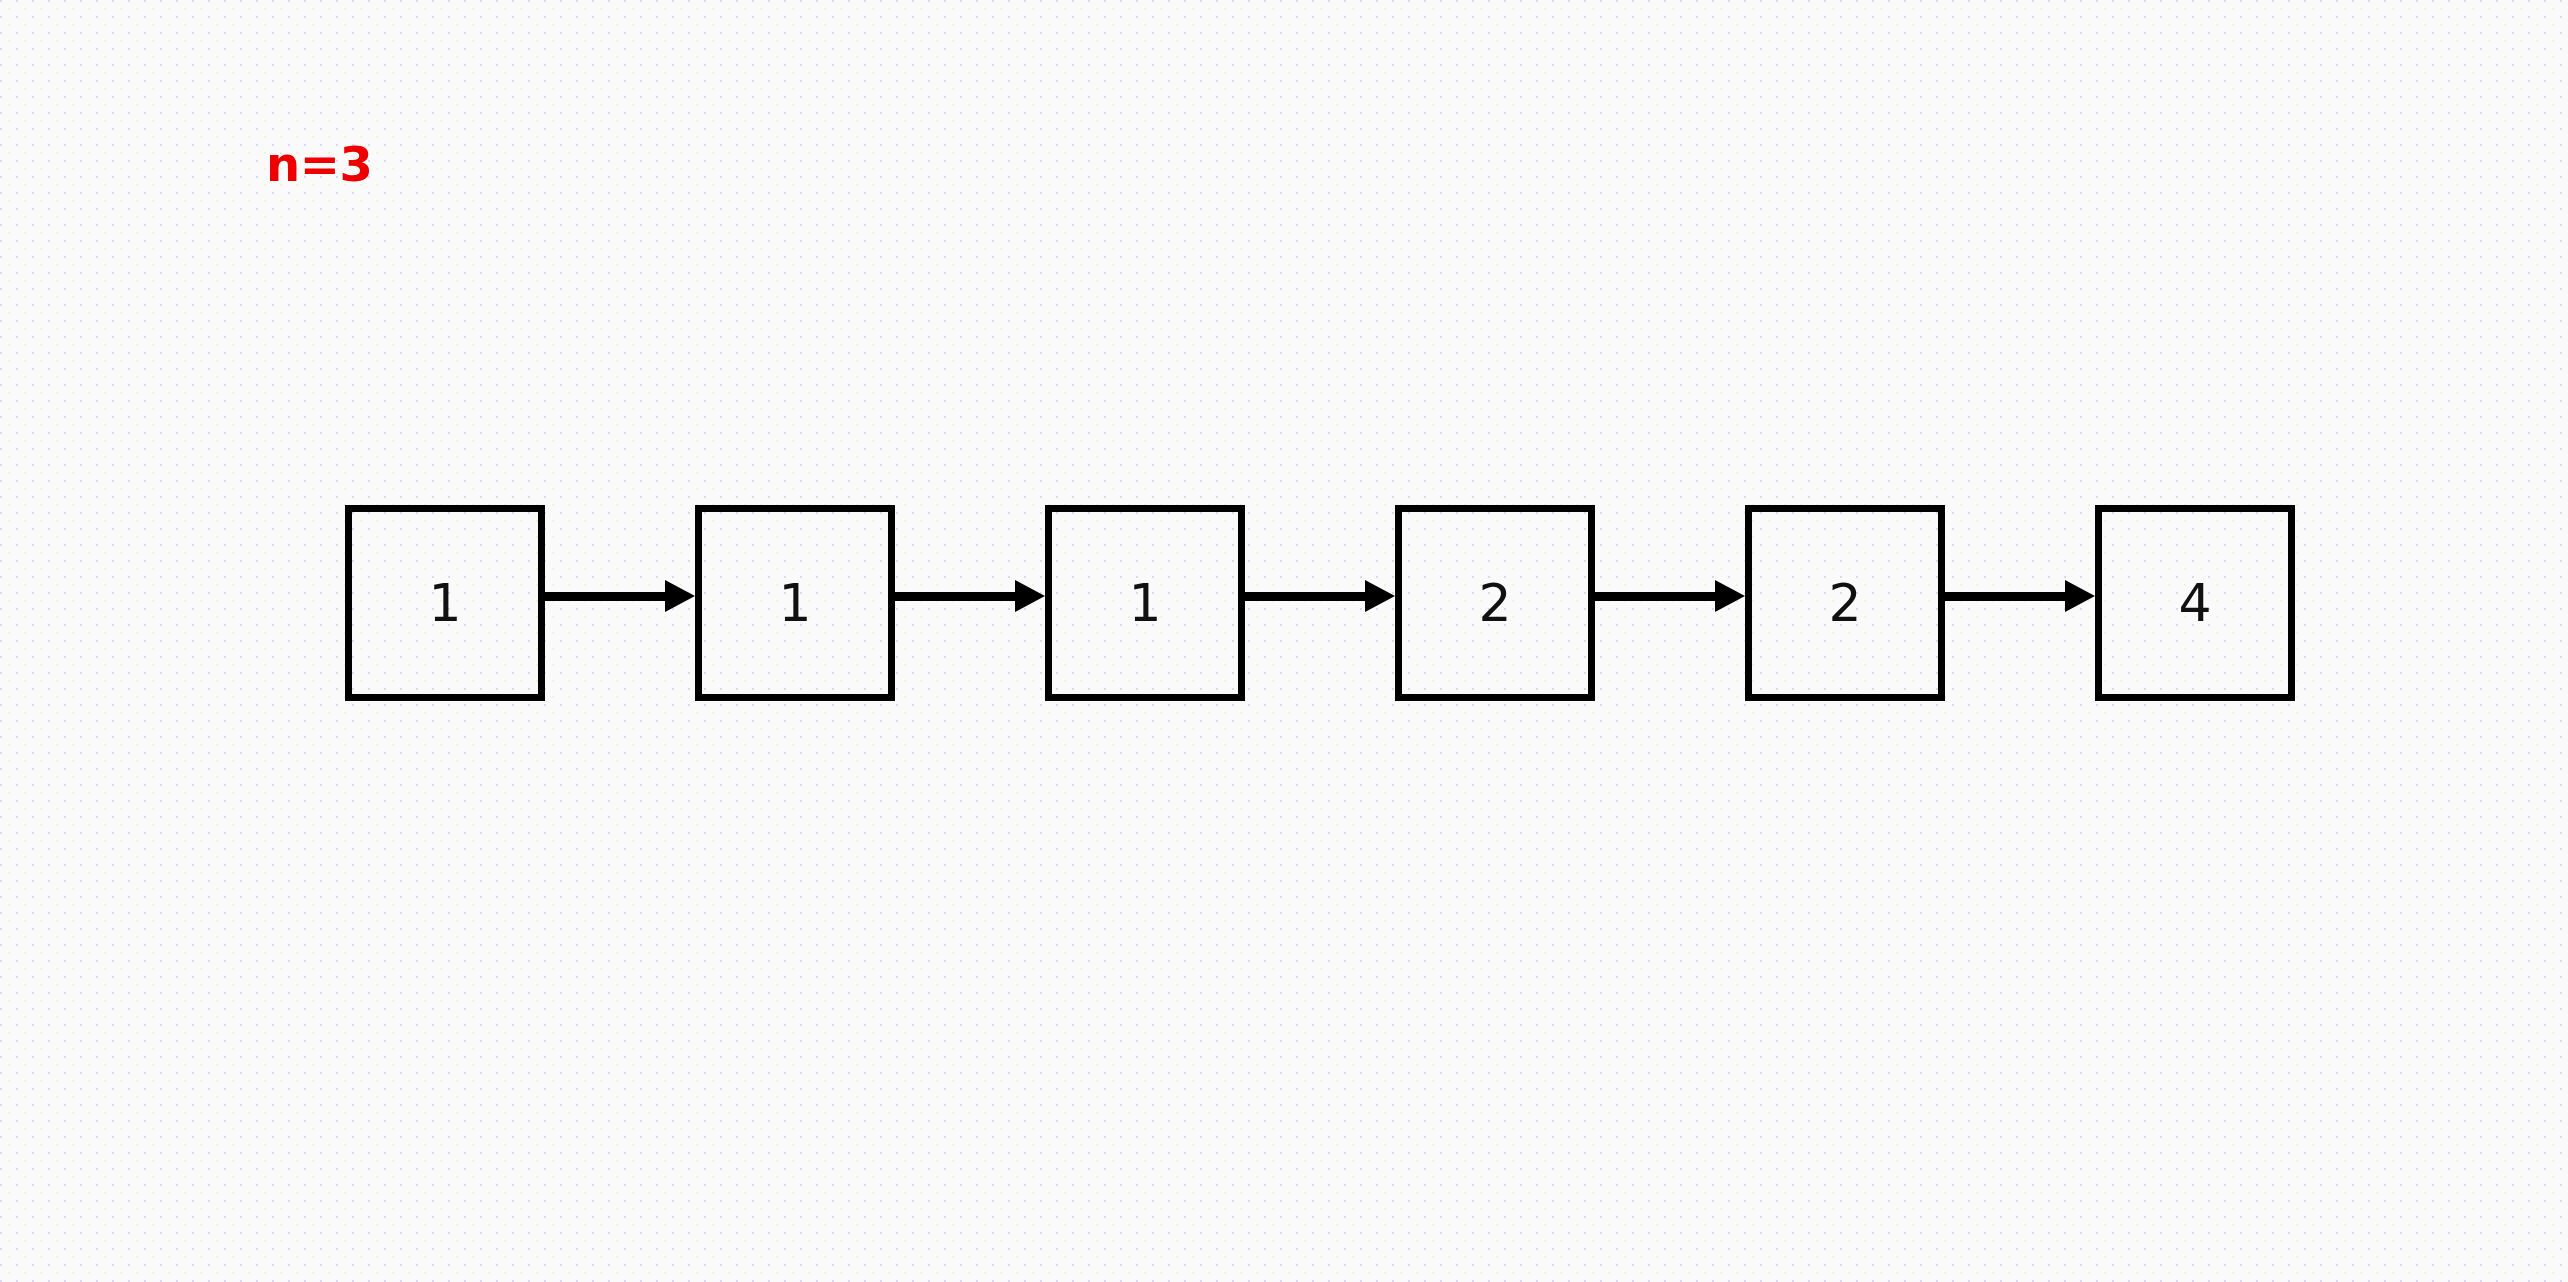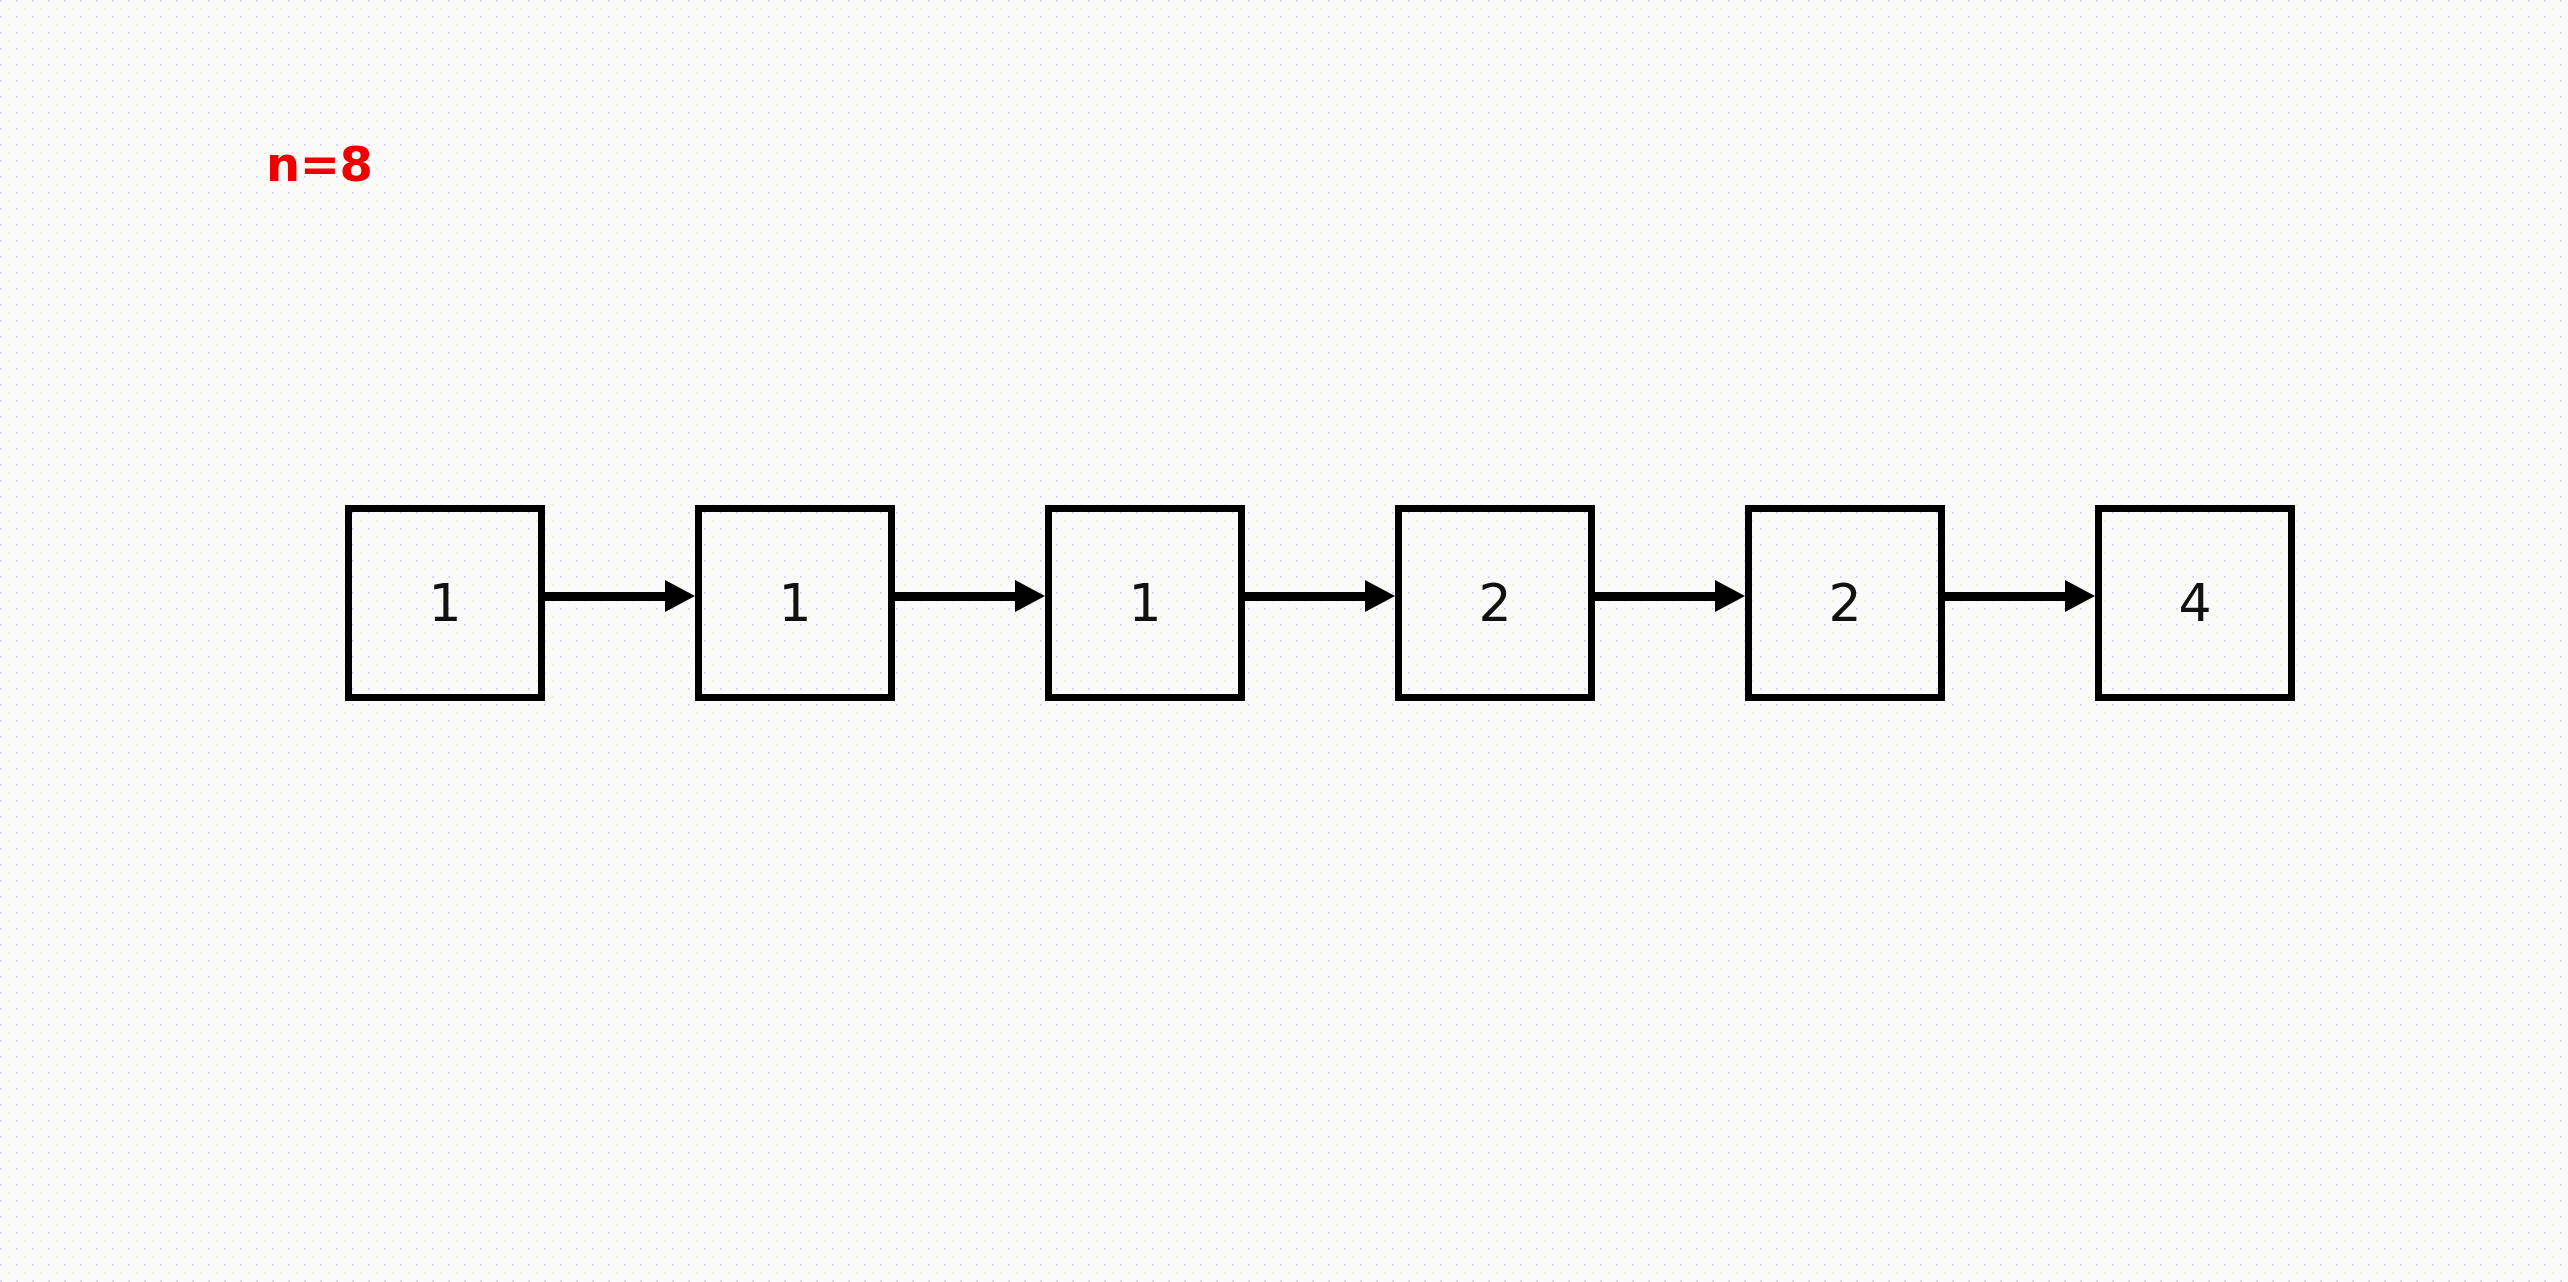--- a/index.html
+++ b/index.html
@@ -90,21 +90,21 @@
     border-top: 16px solid transparent;
     border-bottom: 16px solid transparent;
     border-left: 30px solid #000000;
   }
 </style>
 </head>
 <body>
 
 <div id="canvas" style="background-color: rgb(250, 250, 250);">
 
-  <div id="n-label" style="color: rgb(238, 0, 0);">n=8</div>
+  <div id="n-label" style="color: rgb(238, 0, 0);">n=3</div>
 
   <div id="list-container">
 
     <div class="node" style="left:0px;">
       <div class="node-value">1</div>
     </div>
     <div class="arrow" style="left:200px; width:150px;">
       <div class="arrow-shaft" style="width:122px;"></div>
       <div class="arrow-head" style="left:120px;"></div>
     </div>

